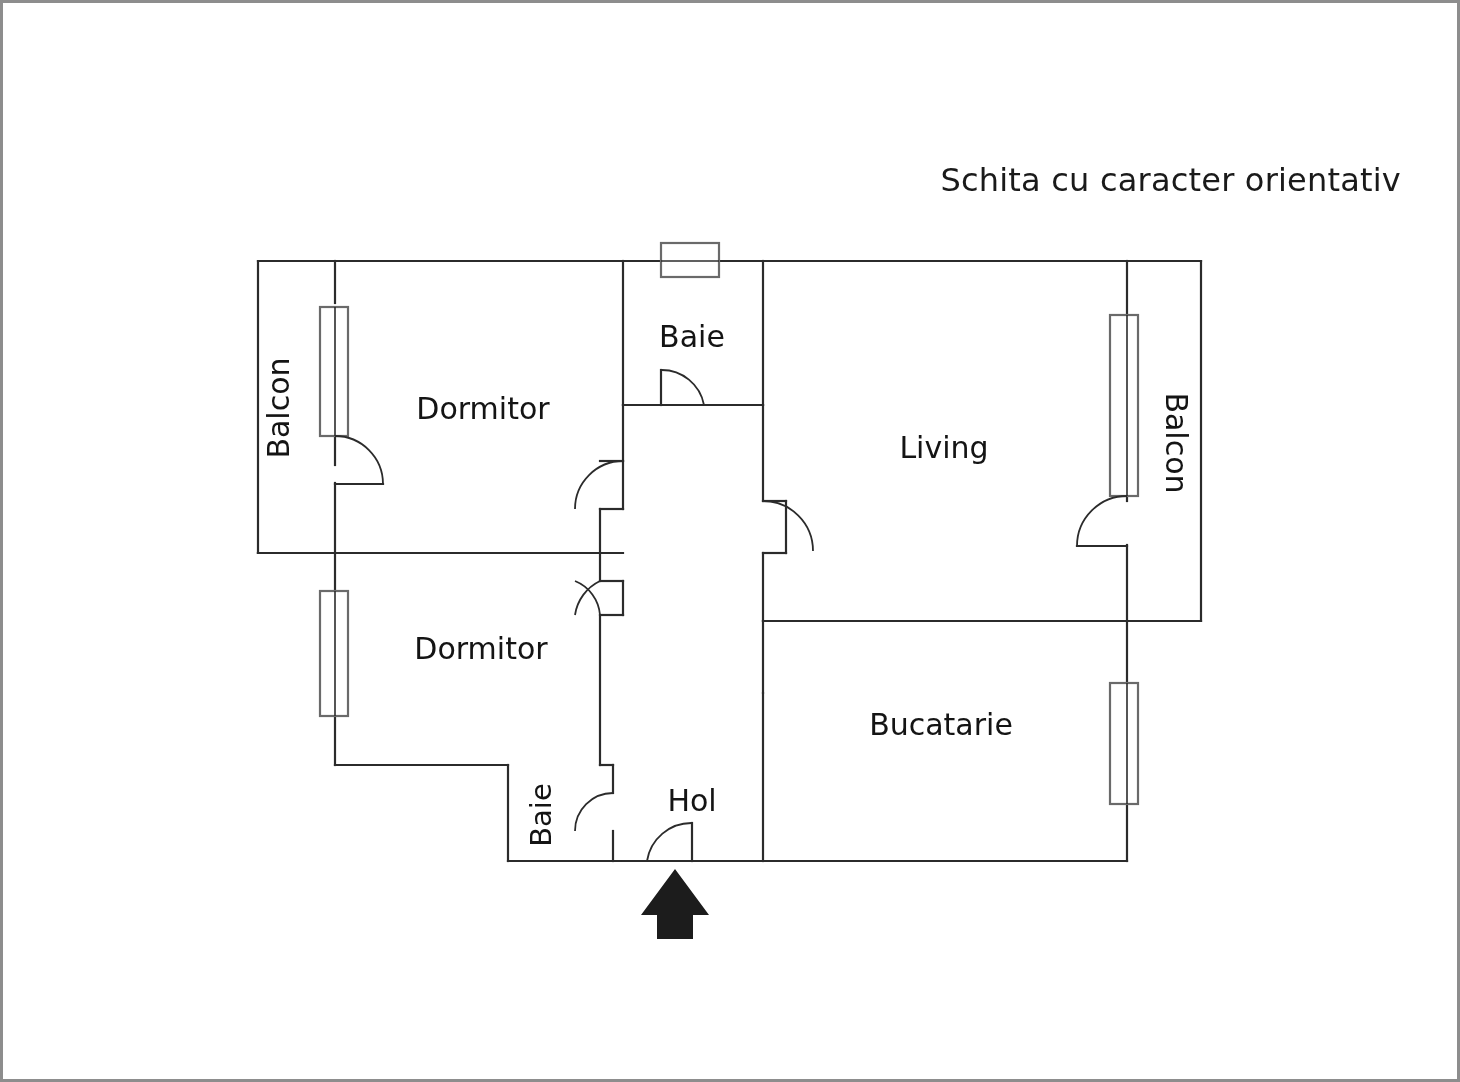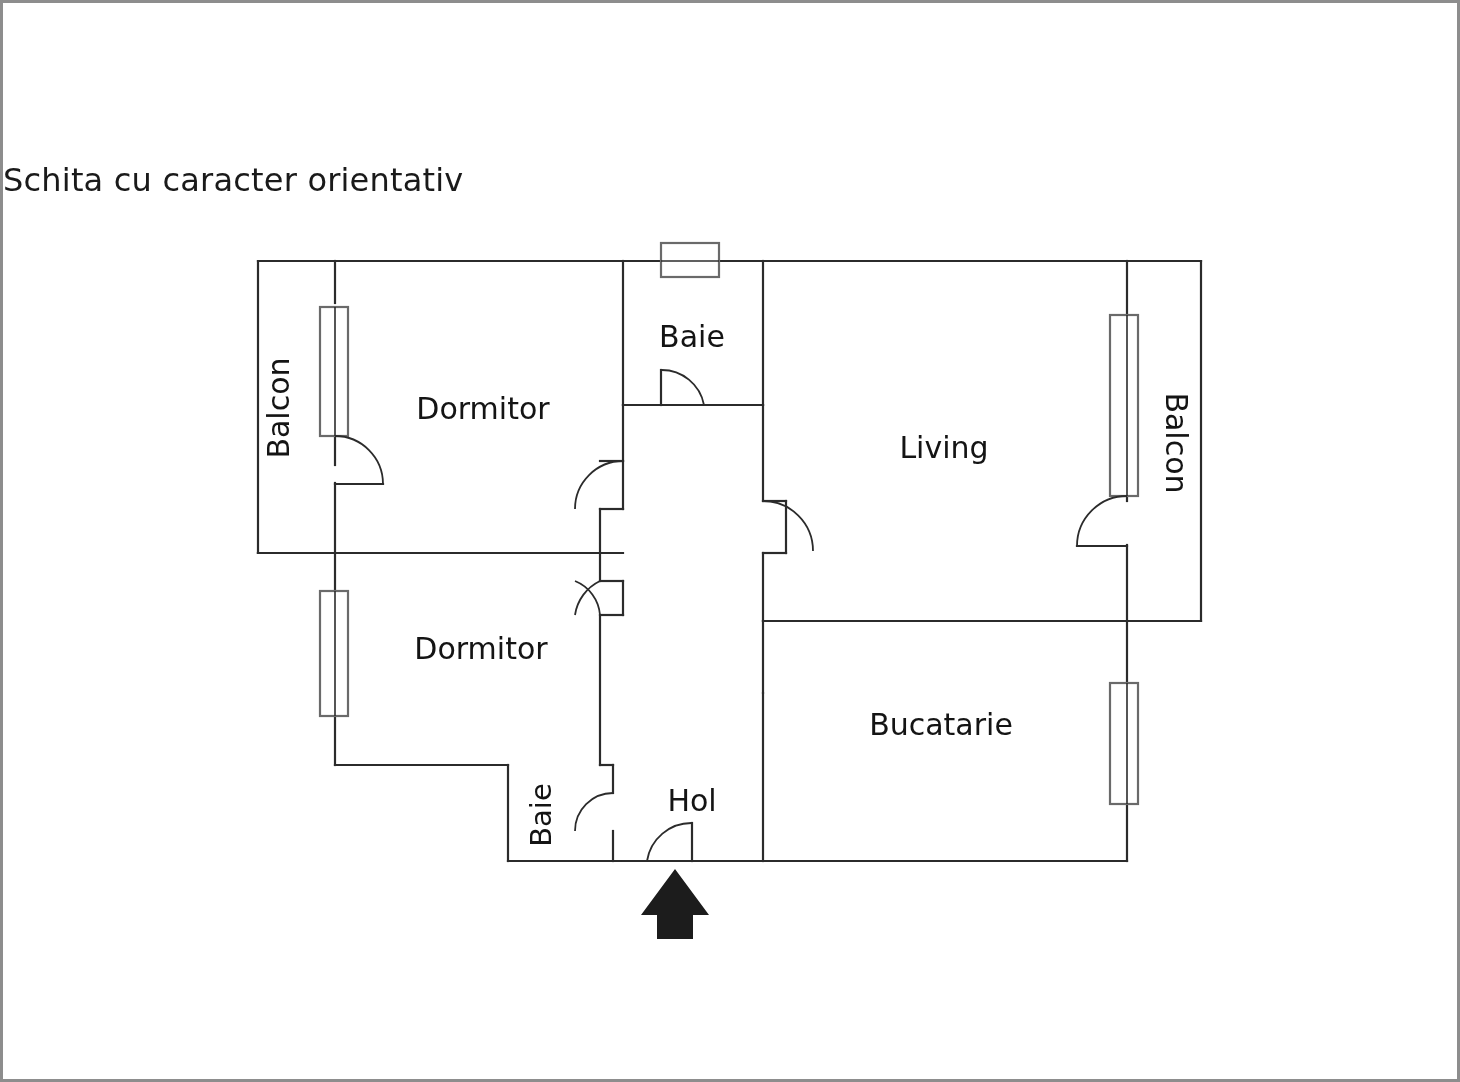--- a/index.html
+++ b/index.html
@@ -19,21 +19,21 @@
     height: 1082px;
     background: #ffffff;
     box-sizing: border-box;
     border: 3px solid #8d8d8d;
   }
   #plan-title {
     position: absolute;
     left: 0;
     top: 158px;
     width: 1398px;
-    text-align: left;
+    text-align: right;
     font-size: 32px;
     color: #1a1a1a;
     letter-spacing: 0.2px;
     font-family: "DejaVu Sans", sans-serif;
     white-space: nowrap;
   }
   #floorplan-svg {
     position: absolute;
     left: 0;
     top: 0;

